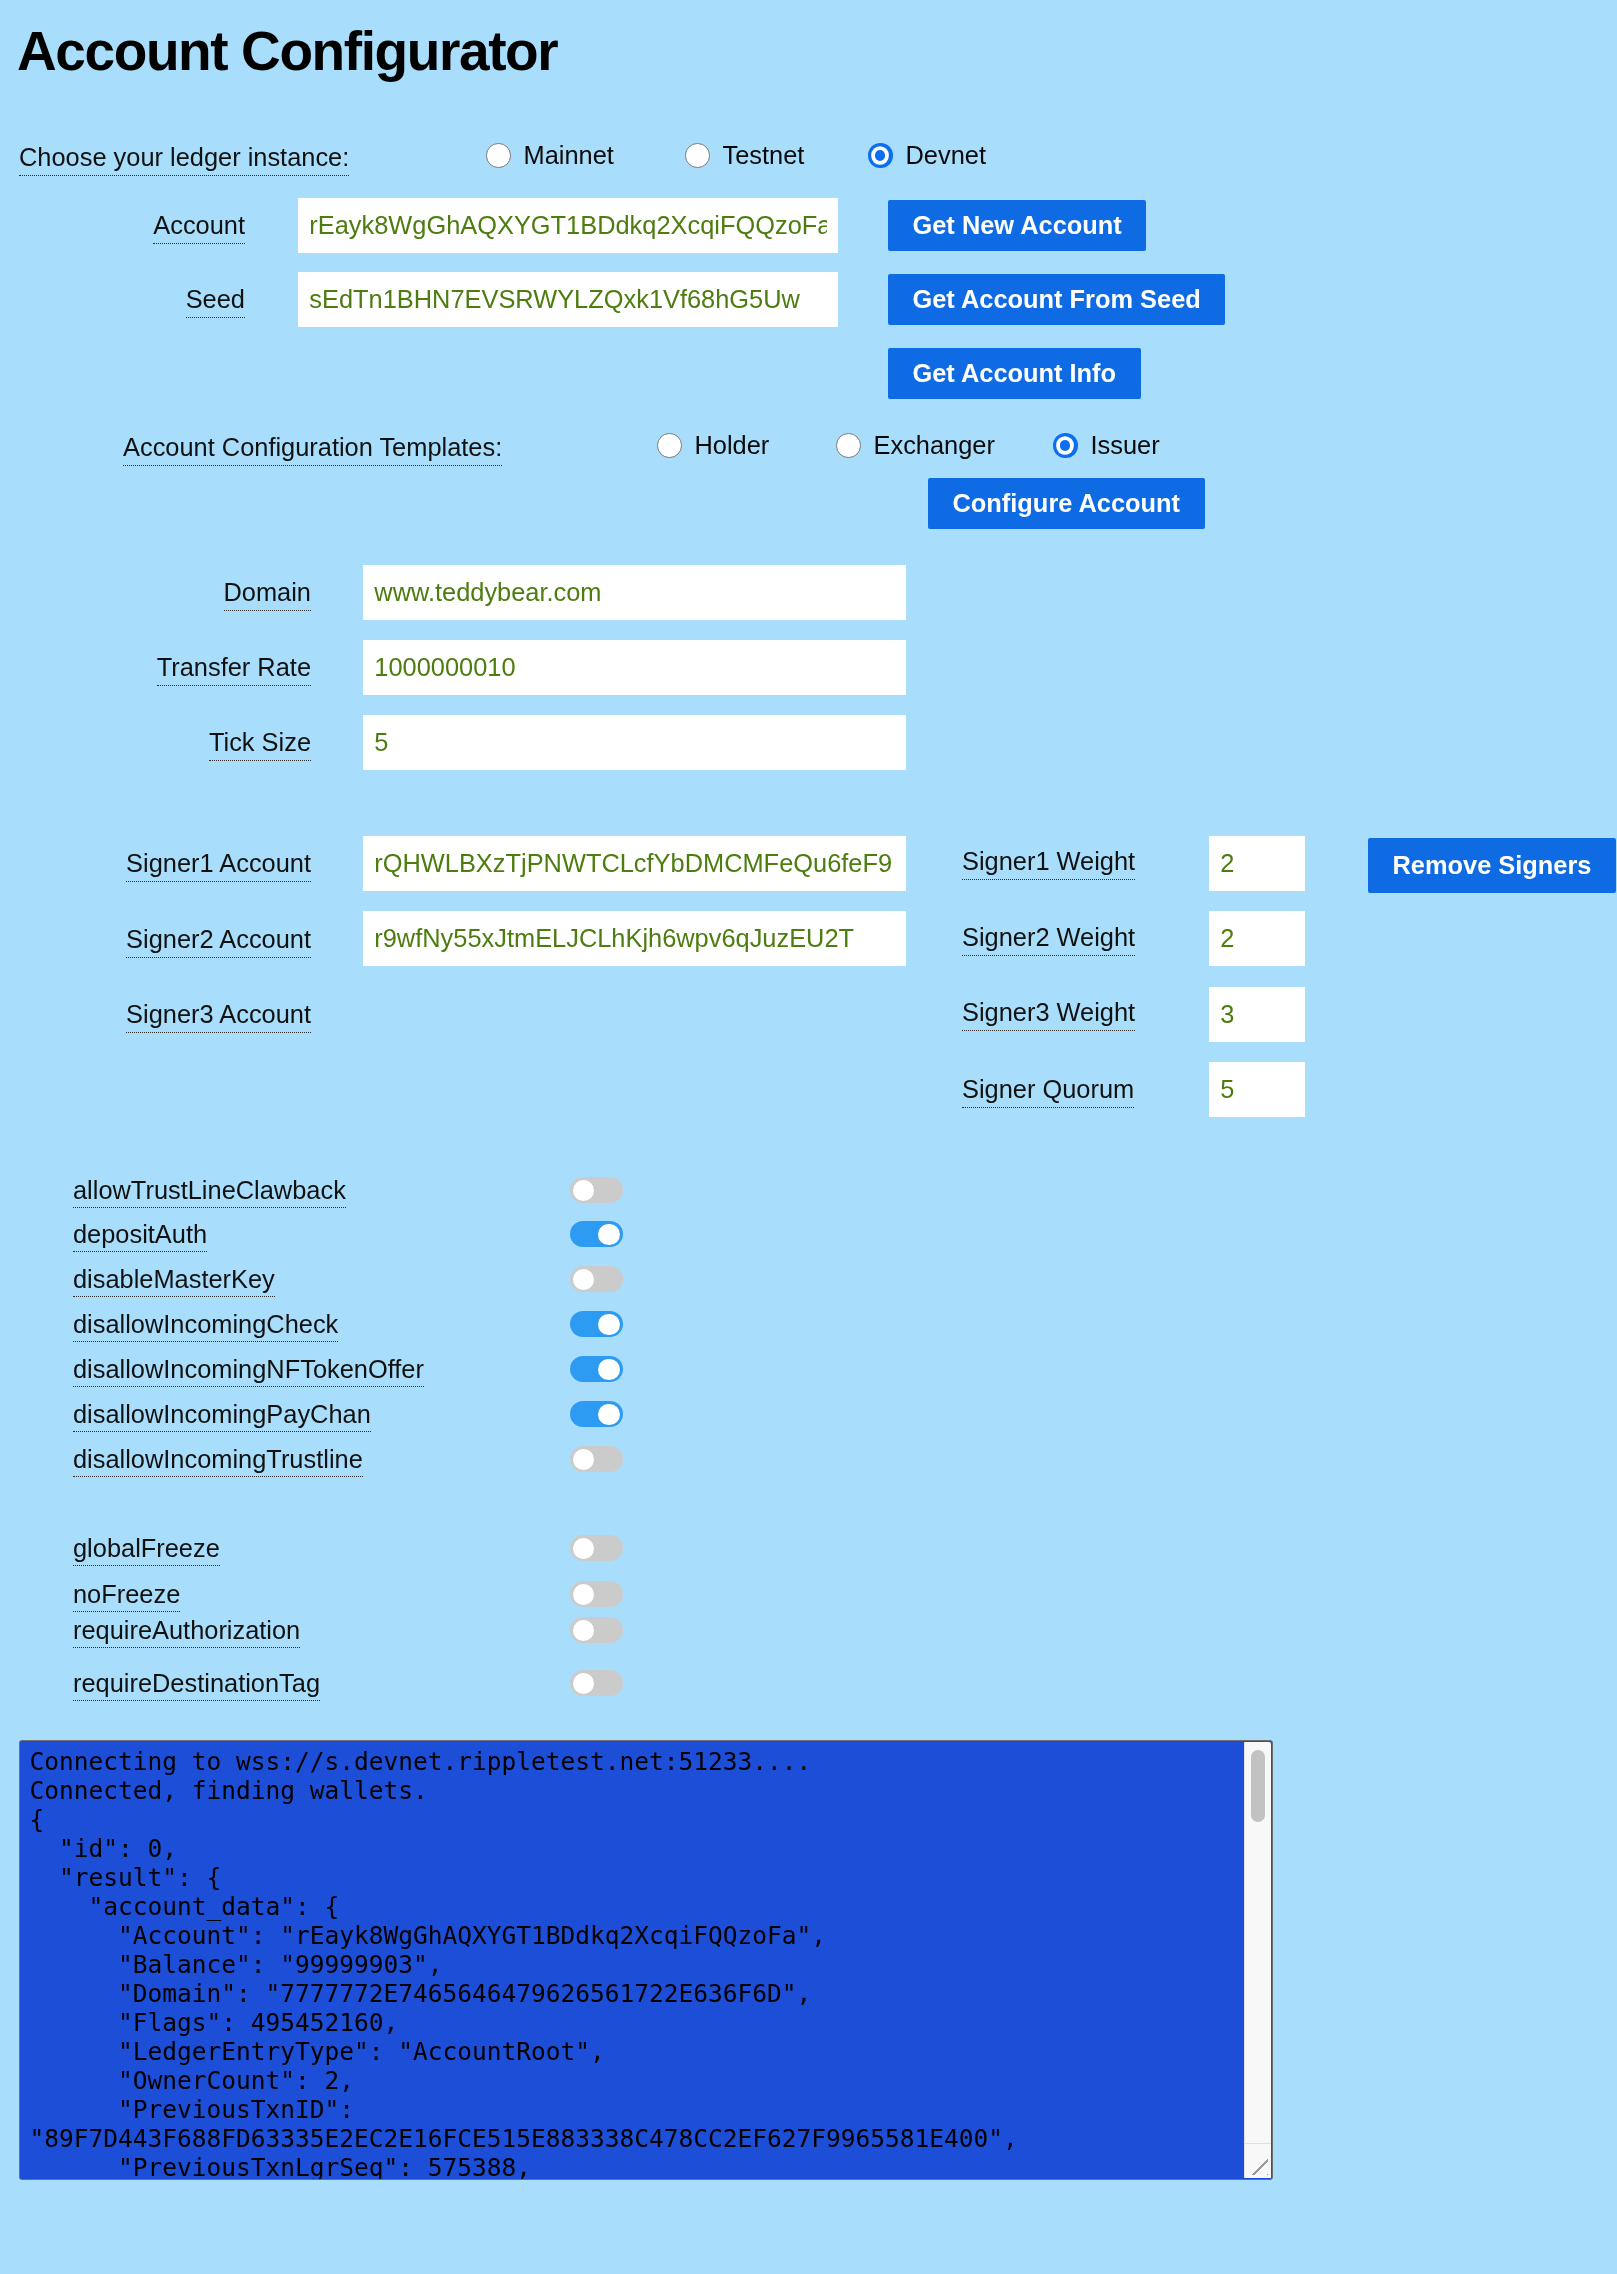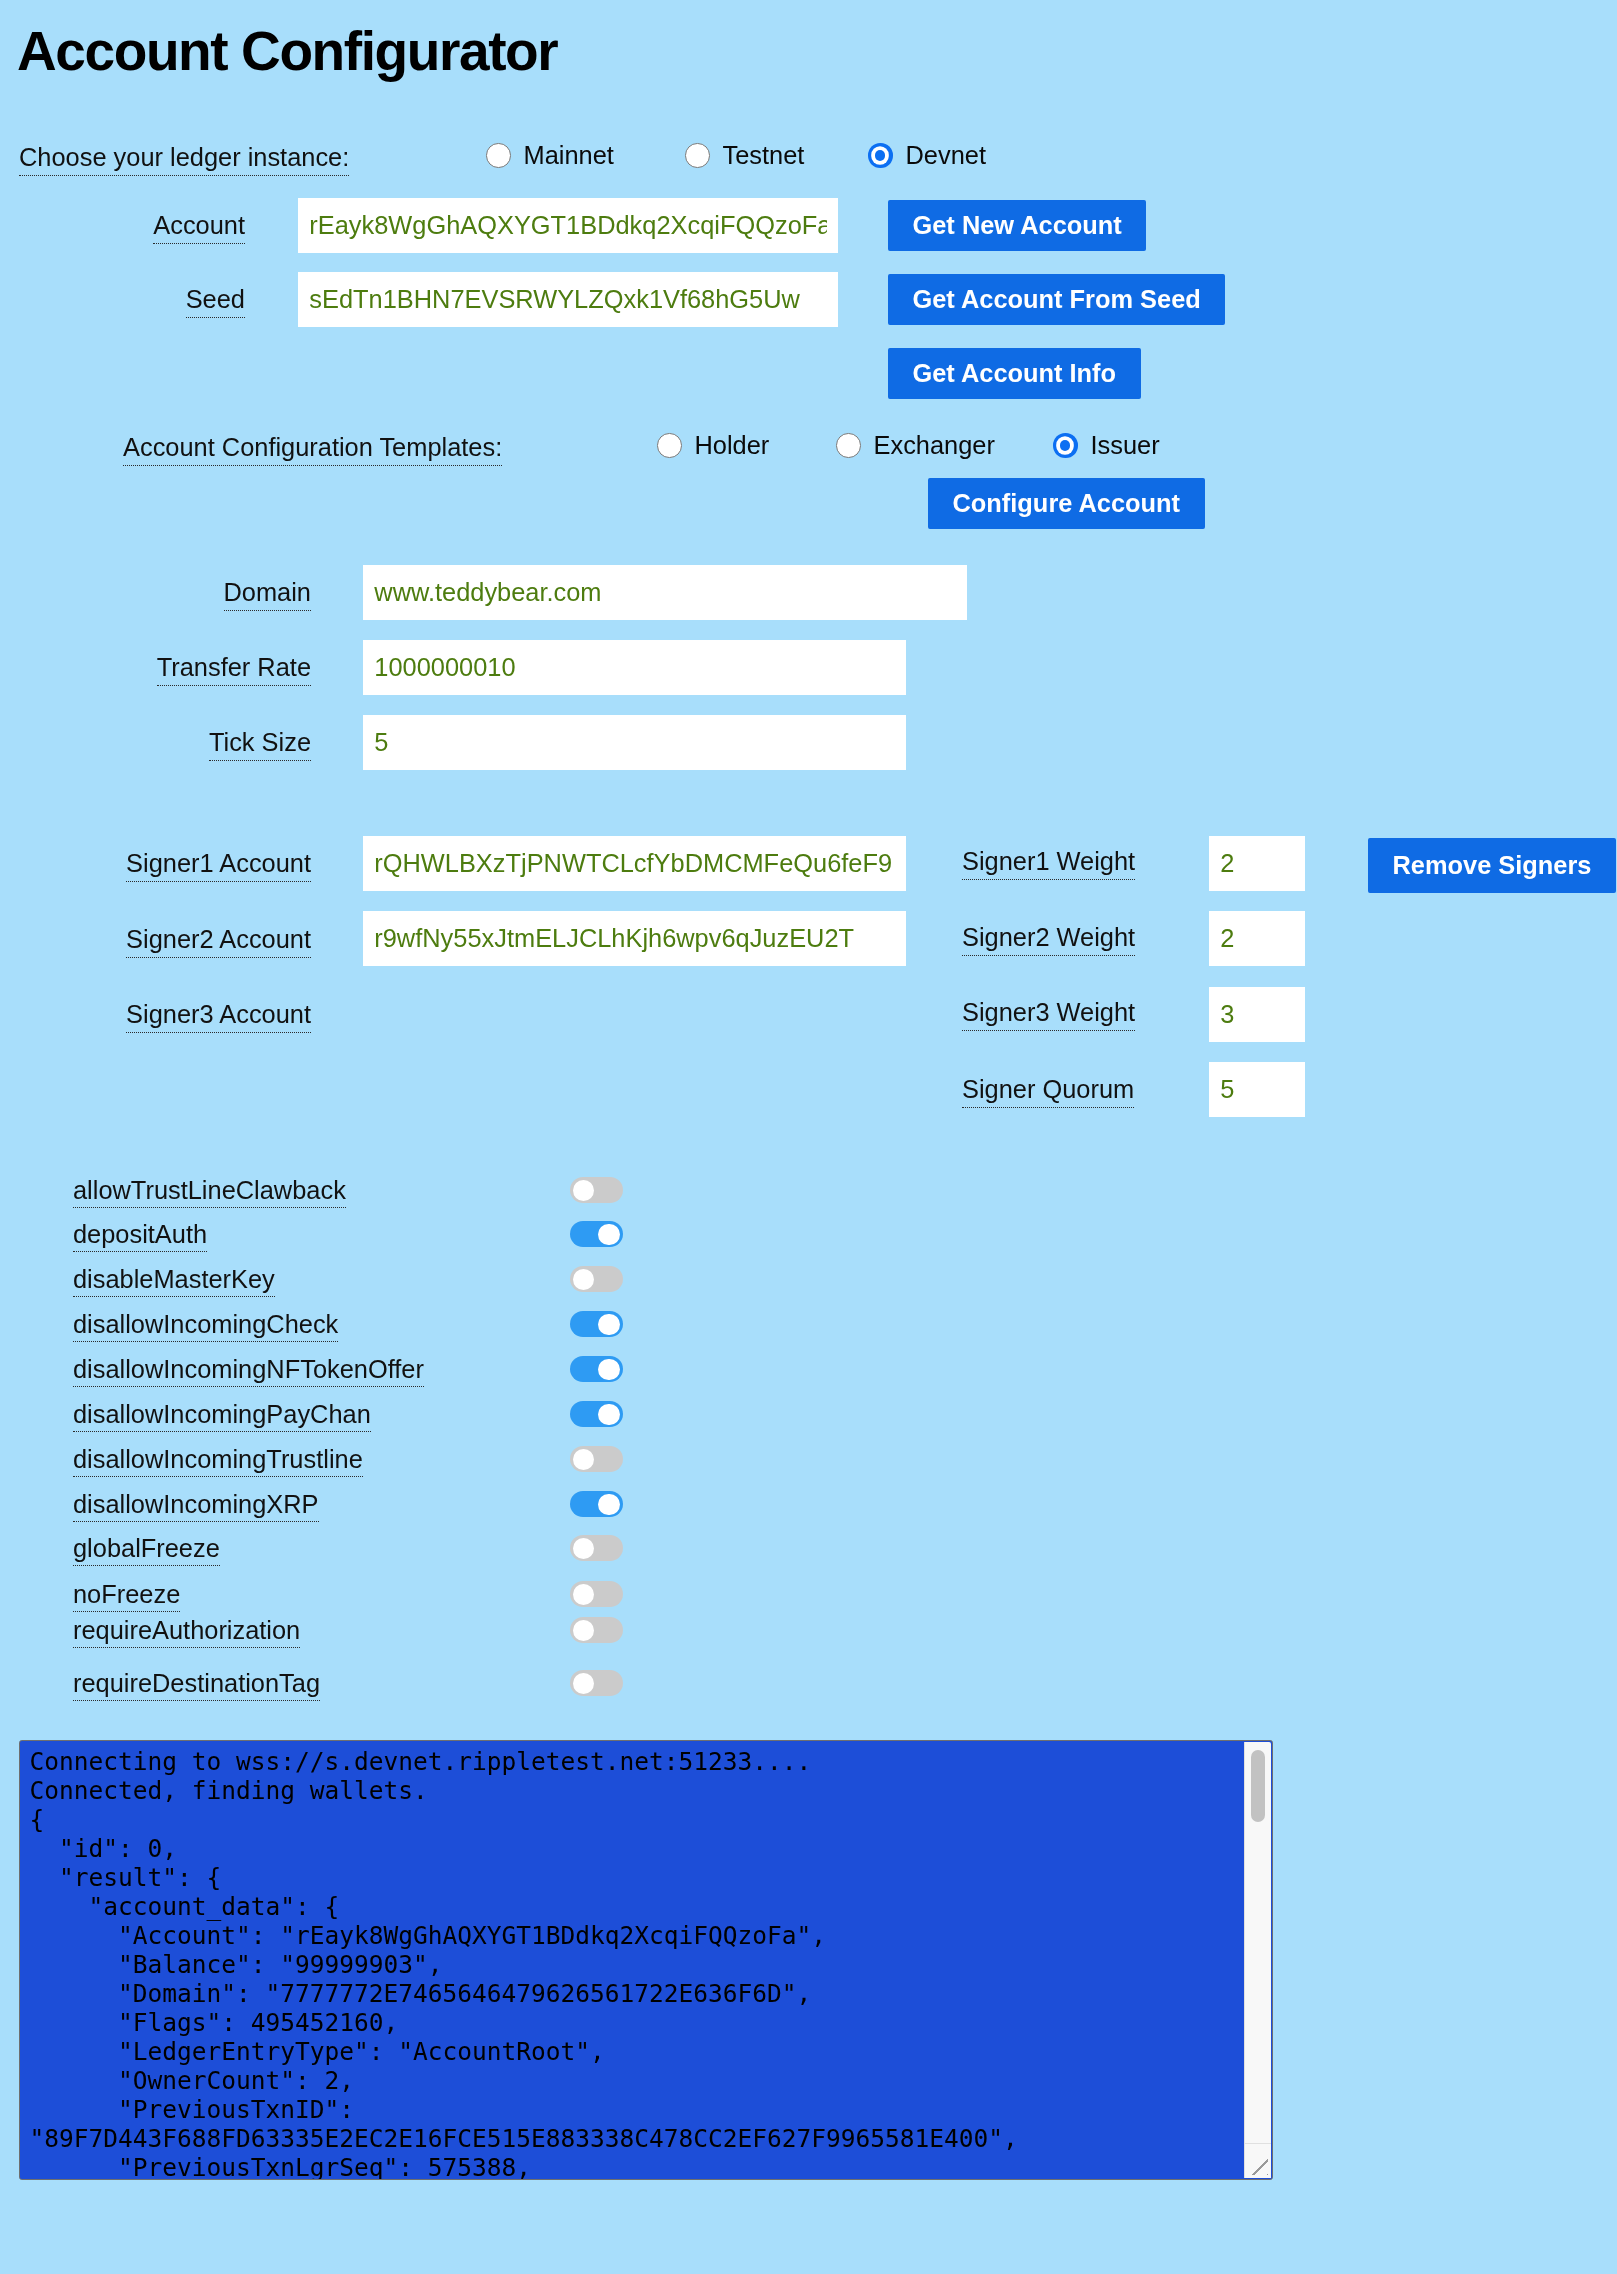--- a/index.html
+++ b/index.html
@@ -90,21 +90,21 @@
     <span class="radio"></span>
     <span>Exchanger</span>
   </div>
   <div class="radio-opt" style="left:1053px;top:431px;">
     <span class="radio checked"></span>
     <span>Issuer</span>
   </div>
   <button class="btn" style="left:928px;top:478px;">Configure Account</button>
 
   <div class="lbl r310" style="top:578px;"><span class="ul">Domain</span></div>
-  <input class="txt" style="left: 363px; top: 565px; width: 604px;" value="www.teddybear.com">
+  <input class="txt" style="left: 363px; top: 565px; width: 543px;" value="www.teddybear.com">
 
   <div class="lbl r310" style="top:653px;"><span class="ul">Transfer Rate</span></div>
   <input class="txt" style="left: 363px; top: 640px; width: 543px;" value="1000000010">
 
   <div class="lbl r310" style="top:728px;text-align:right;"><span class="ul">Tick Size</span></div>
   <input class="txt" style="left: 363px; top: 715px; width: 543px;" value="5">
 
   <div class="lbl r310" style="top:849px;"><span class="ul">Signer1 Account</span></div>
   <input class="txt" style="left: 363px; top: 836px; width: 543px;" value="rQHWLBXzTjPNWTCLcfYbDMCMFeQu6feF9">
   <div class="lbl" style="left:962px;top:847px;"><span class="ul">Signer1 Weight</span></div>
@@ -144,24 +144,20 @@
     <span class="switch on"></span>
   </div>
   <div class="toggle-row" style="top:1392px;">
     <div class="lbl"><span class="ul">disallowIncomingPayChan</span></div>
     <span class="switch on"></span>
   </div>
   <div class="toggle-row" style="top:1437px;">
     <div class="lbl"><span class="ul">disallowIncomingTrustline</span></div>
     <span class="switch"></span>
   </div>
-  <div class="toggle-row" style="top:1482px;">
-    <div class="lbl"><span class="ul">disallowIncomingXRP</span></div>
-    <span class="switch on"></span>
-  </div>
   <div class="toggle-row" style="top:1526px;">
     <div class="lbl"><span class="ul">globalFreeze</span></div>
     <span class="switch"></span>
   </div>
   <div class="toggle-row" style="top:1572px;">
     <div class="lbl"><span class="ul">noFreeze</span></div>
     <span class="switch"></span>
   </div>
   <div class="toggle-row" style="top:1608px;">
     <div class="lbl"><span class="ul">requireAuthorization</span></div>

